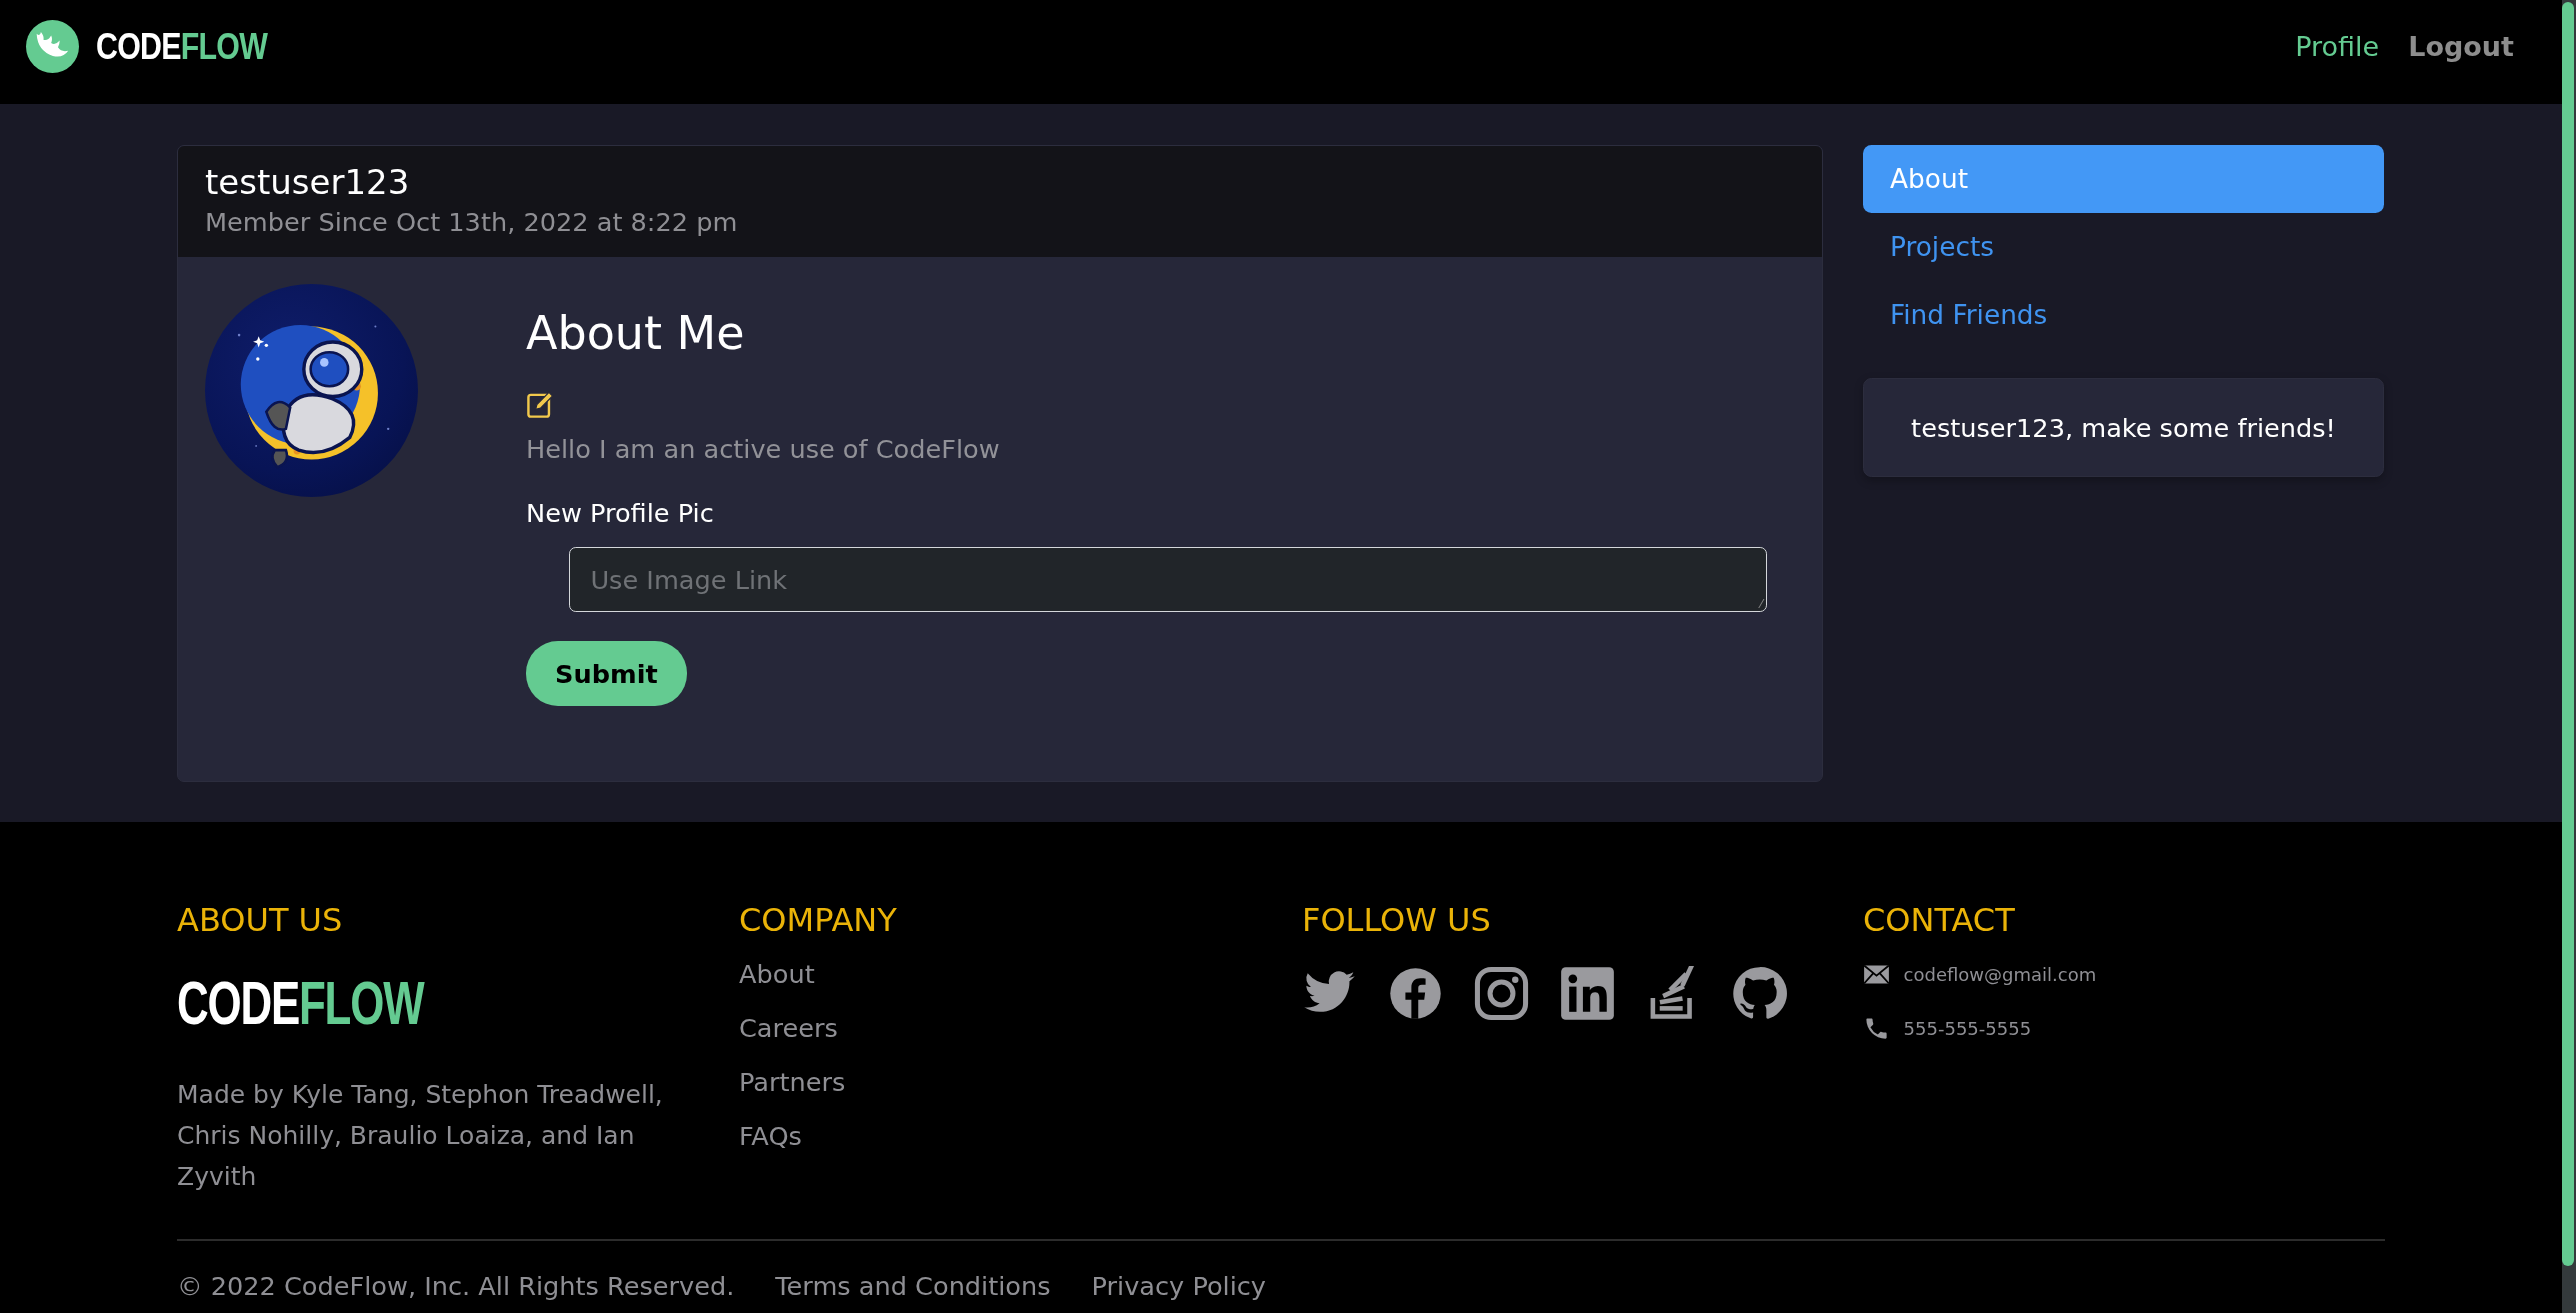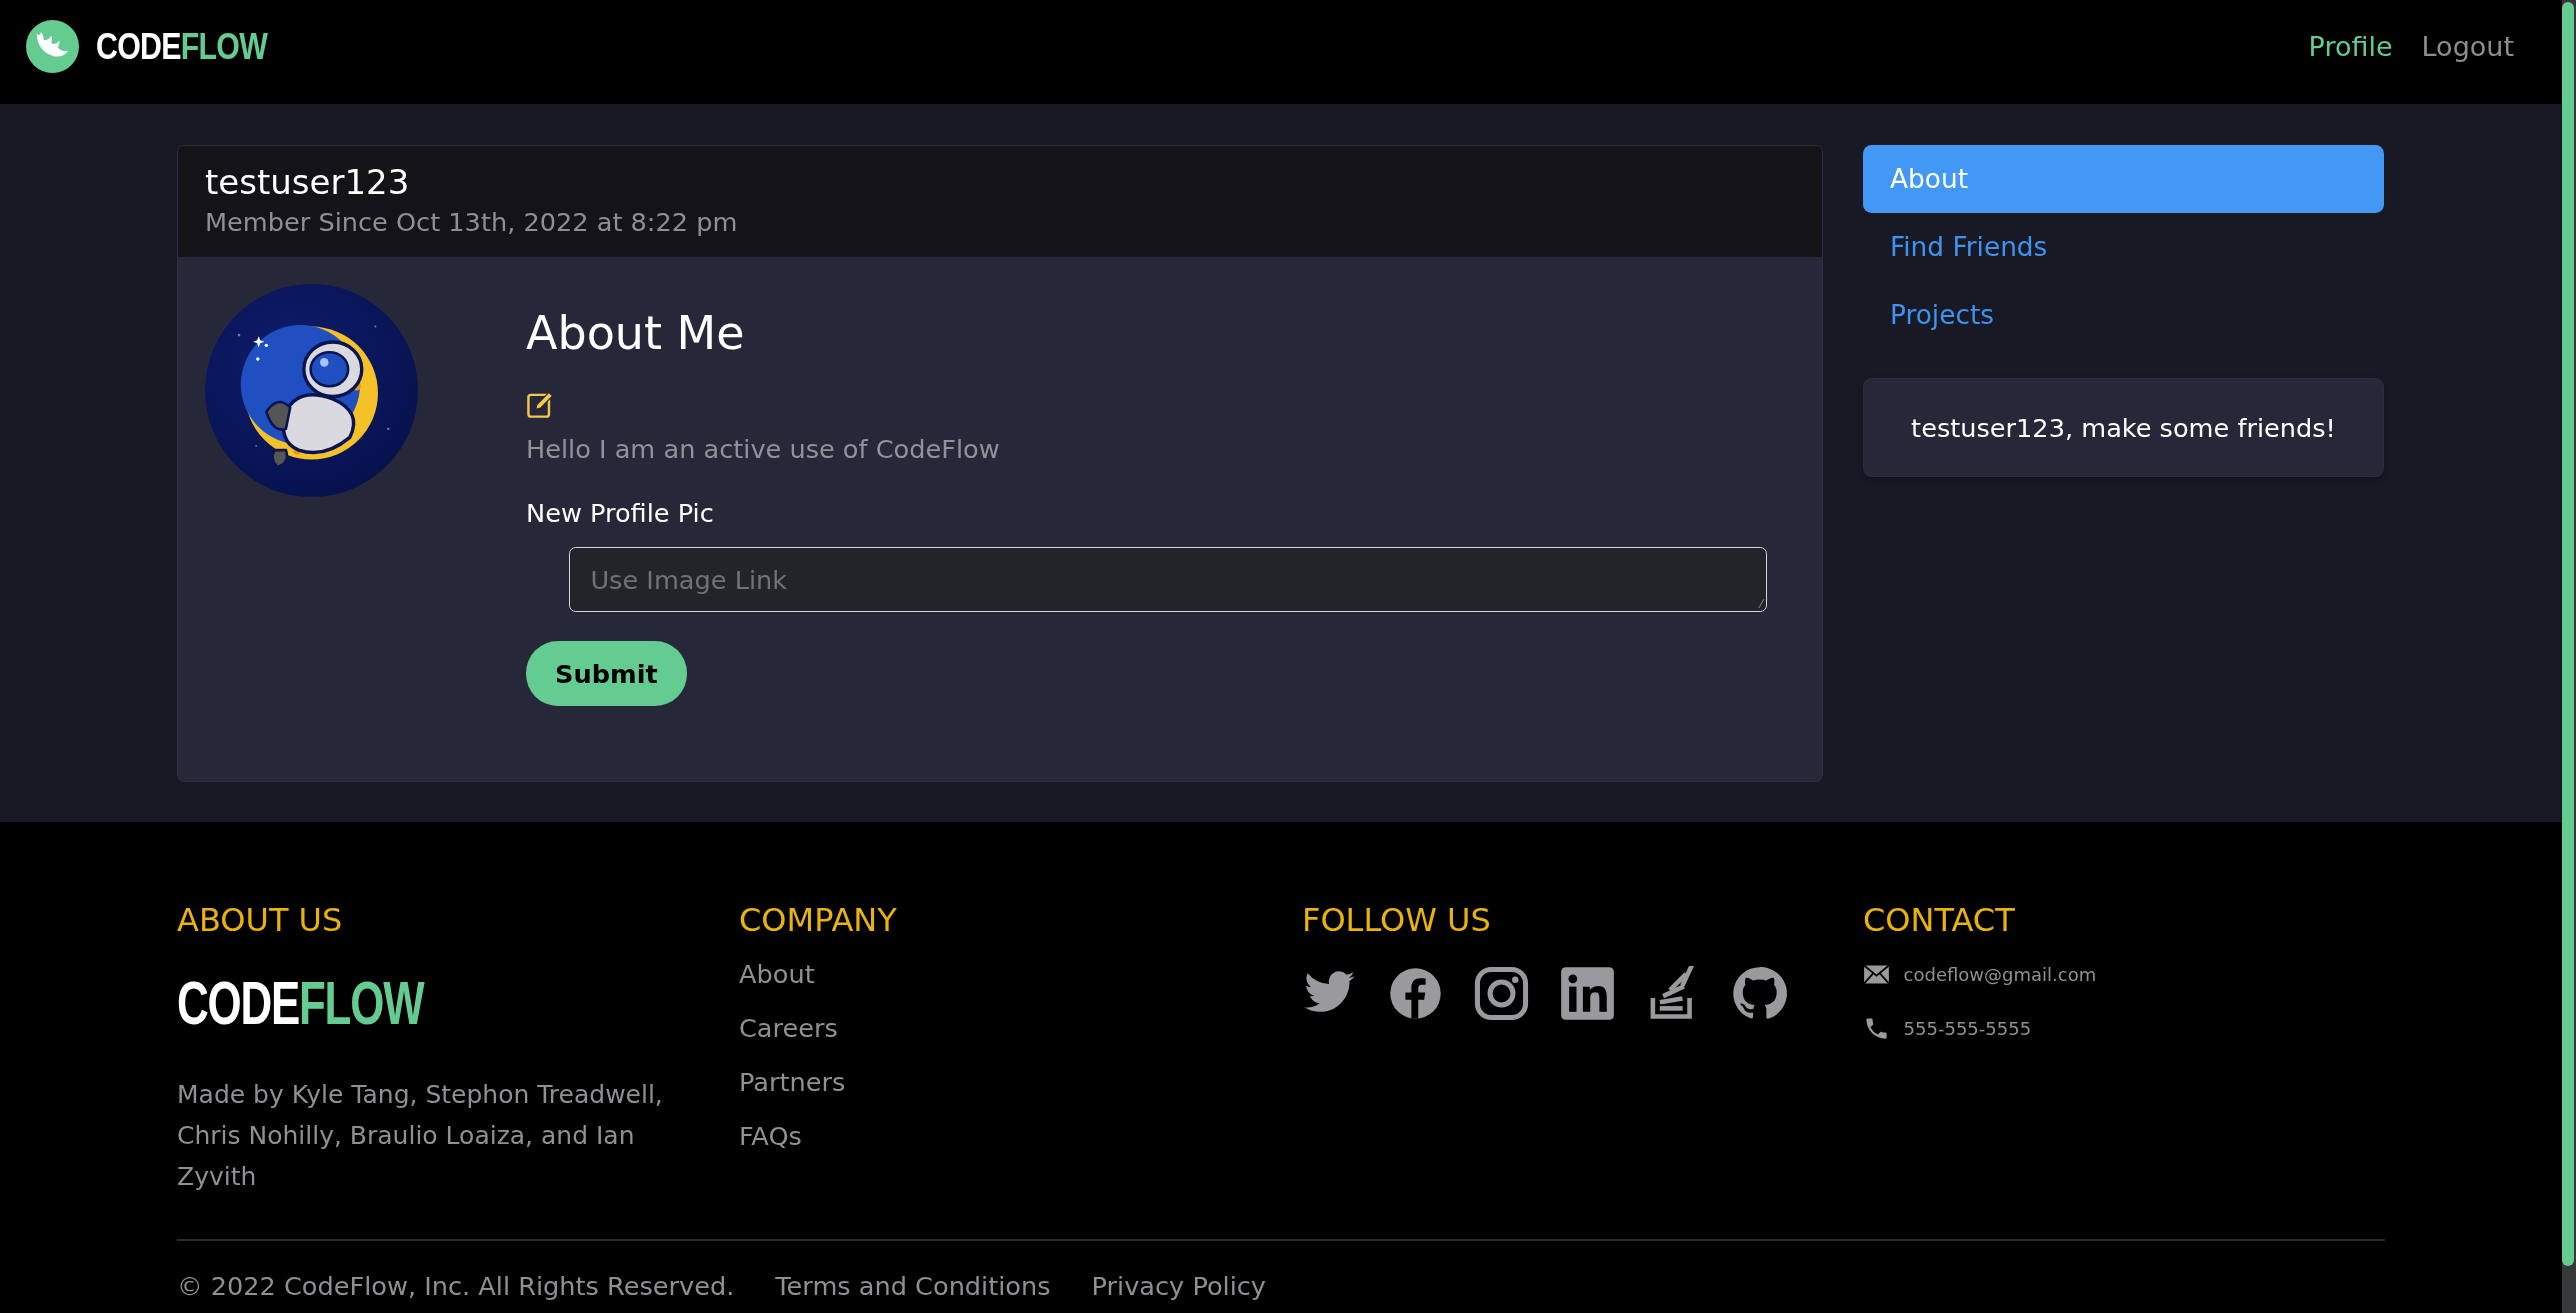--- a/index.html
+++ b/index.html
@@ -8,21 +8,21 @@
 
   
   .topbar { position: absolute; left: 0; top: 0; width: 2562px; height: 104px; background: #000; }
   .brand { position: absolute; left: 25.6px; top: 19px; display: flex; align-items: center; height: 55px; }
   .brand-logo { width: 53px; height: 53px; border-radius: 50%; background: #64cb91; display: flex; align-items: center; justify-content: center; }
   .brand-text { margin-left: 17px; font-family: "Liberation Sans", sans-serif; font-weight: 700; font-size: 37px; letter-spacing: -0.9px; transform: scaleX(0.82); transform-origin: left center; }
   .brand-text .code { color: #fff; }
   .brand-text .flow { color: #64cb91; }
   .topnav { position: absolute; right: 48px; top: 31px; display: flex; gap: 29px; font-size: 27px; }
   .topnav .active { color: #64cb91; }
-  .topnav .muted { color: #8d8d8d; }
+  .topnav .muted { color: #8d8d8d; font-weight: bold; }
 
   
   .main { position: absolute; left: 0; top: 104px; width: 2562px; height: 718px; background: #191926; }
 
   .card { position: absolute; left: 177px; top: 145px; width: 1646px; height: 637px; border-radius: 7px; overflow: hidden; background: #262739; border: 0.9px solid #2c2d3e; }
   .card-head { height: 111px; background: #131318; padding: 13.6px 27px; }
   .username { font-size: 34px; color: #fff; line-height: 44px; }
   .member-since { font-size: 25.6px; color: #8f8f94; margin-top: 3.4px; }
   .card-body { position: relative; height: 526px; }
   .avatar { position: absolute; left: 27px; top: 27px; width: 213px; height: 213px; border-radius: 50%; background: radial-gradient(circle at 40% 35%, #0f1d6a 0%, #081456 60%, #050d3d 100%); overflow: hidden; }
@@ -125,22 +125,22 @@
         <input class="pic-input" type="text" placeholder="Use Image Link" style="">
         <span class="resize-grip"></span>
       </div>
       <button class="submit-btn">Submit</button>
     </div>
   </div>
 </div>
 
 <div class="side">
   <div class="side-item active">About</div>
+  <div class="side-item">Projects</div>
   <div class="side-item">Find Friends</div>
-  <div class="side-item">Projects</div>
   <div class="friends-box">
     <span>testuser123, make some friends!</span>
   </div>
 </div>
 
 <div class="footer">
   <div class="fcol" style="left:177px;">
     <div class="fhead">ABOUT US</div>
     <div class="footer-brand">
       <span class="code">CODE</span><span class="flow">FLOW</span>

